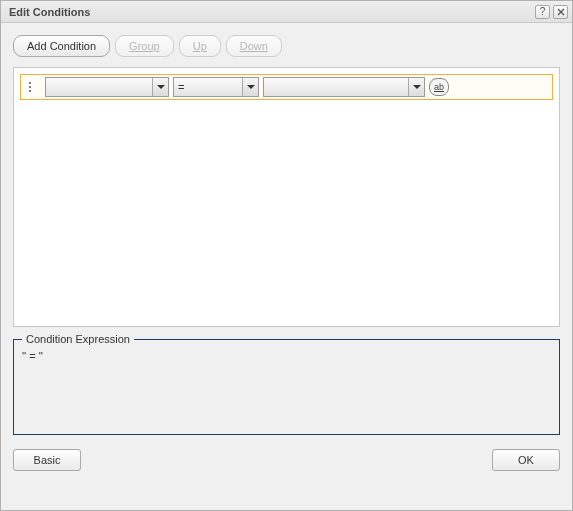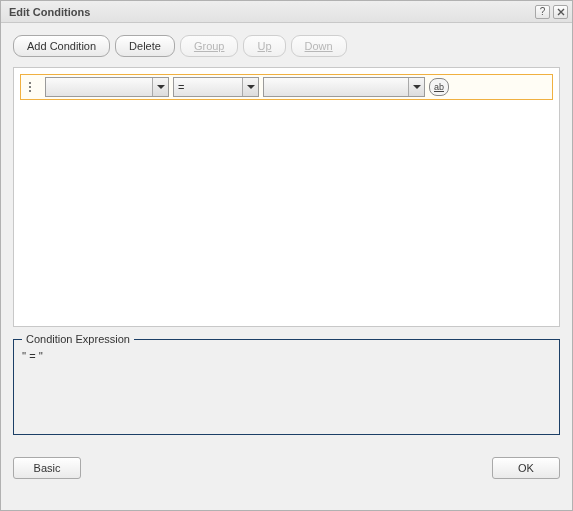--- a/index.html
+++ b/index.html
@@ -188,21 +188,20 @@
     padding: 0 14px;
     border: 1px solid #a9a9a9;
     background: linear-gradient(to bottom, #ffffff, #eaeaea);
     border-radius: 3px;
     color: #333;
     cursor: pointer;
     display: inline-flex;
     align-items: center;
     justify-content: center;
     font-size: 11px;
-    margin-top: 8px;
   }
 </style>
 </head>
 <body>
 
 <div class="dialog">
 
   <div class="titlebar">
     <div class="title">Edit Conditions</div>
     <div class="tbtn">?</div>
@@ -210,21 +209,20 @@
       <svg width="8" height="8" viewBox="0 0 8 8">
           <path d="M1 1 L7 7 M7 1 L1 7" stroke="#555" stroke-width="1.4"></path>
         </svg>
     </div>
   </div>
 
   <div class="content">
 
     <div class="toolbar">
       <div class="btn">Add Condition</div>
-      <div class="btn">Delete</div>
       <div class="btn disabled">Group</div>
       <div class="btn disabled">Up</div>
       <div class="btn disabled">Down</div>
     </div>
 
     <div class="cond-area">
       <div class="cond-row">
         <div class="drag-handle">
           <span></span>
             <span></span>

